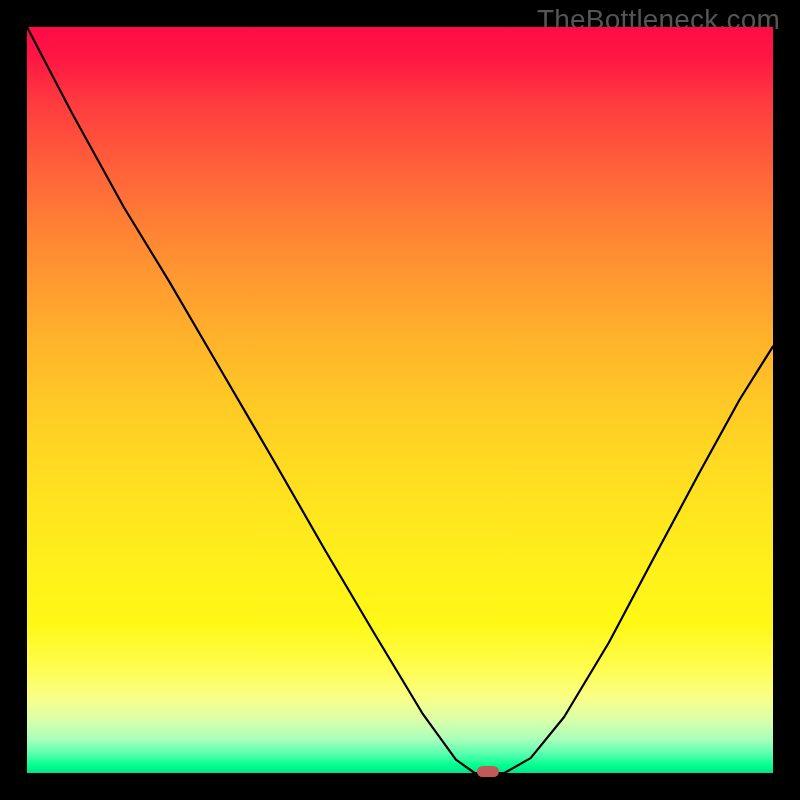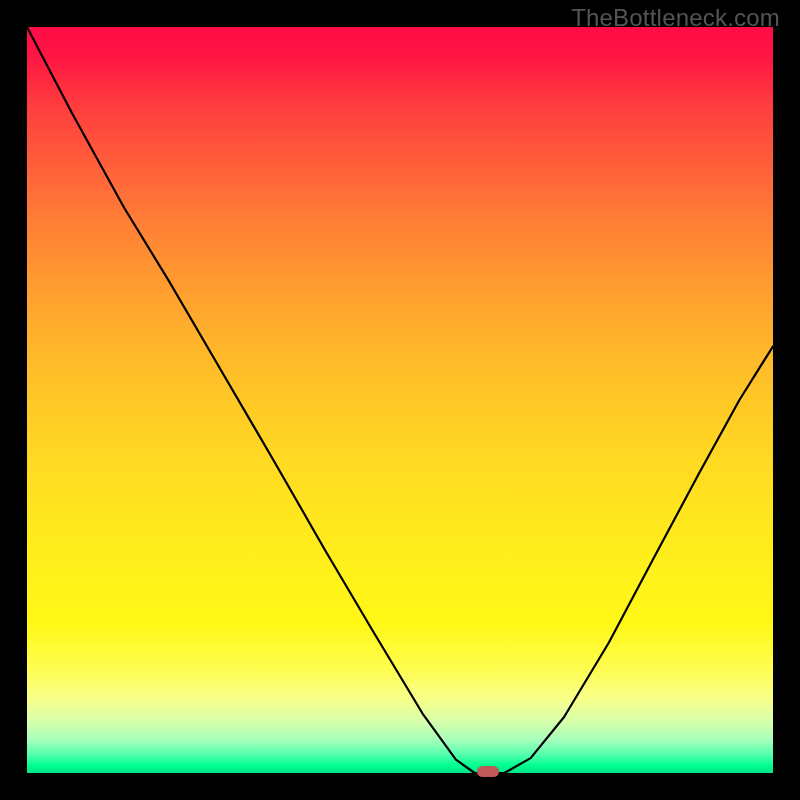--- a/index.html
+++ b/index.html
@@ -63,21 +63,21 @@
   }
   .marker {
     fill: #c05a5a;
     stroke: none;
   }
   .watermark {
     position: absolute;
     top: 4px;
     right: 20px;
     color: #555;
-    font-size: 24px;
+    font-size: 28px;
     letter-spacing: 0.2px;
     font-weight: 500;
     user-select: none;
   }
 </style>
 </head>
 <body>
 
 <div class="frame">
   <div class="watermark">TheBottleneck.com</div>

